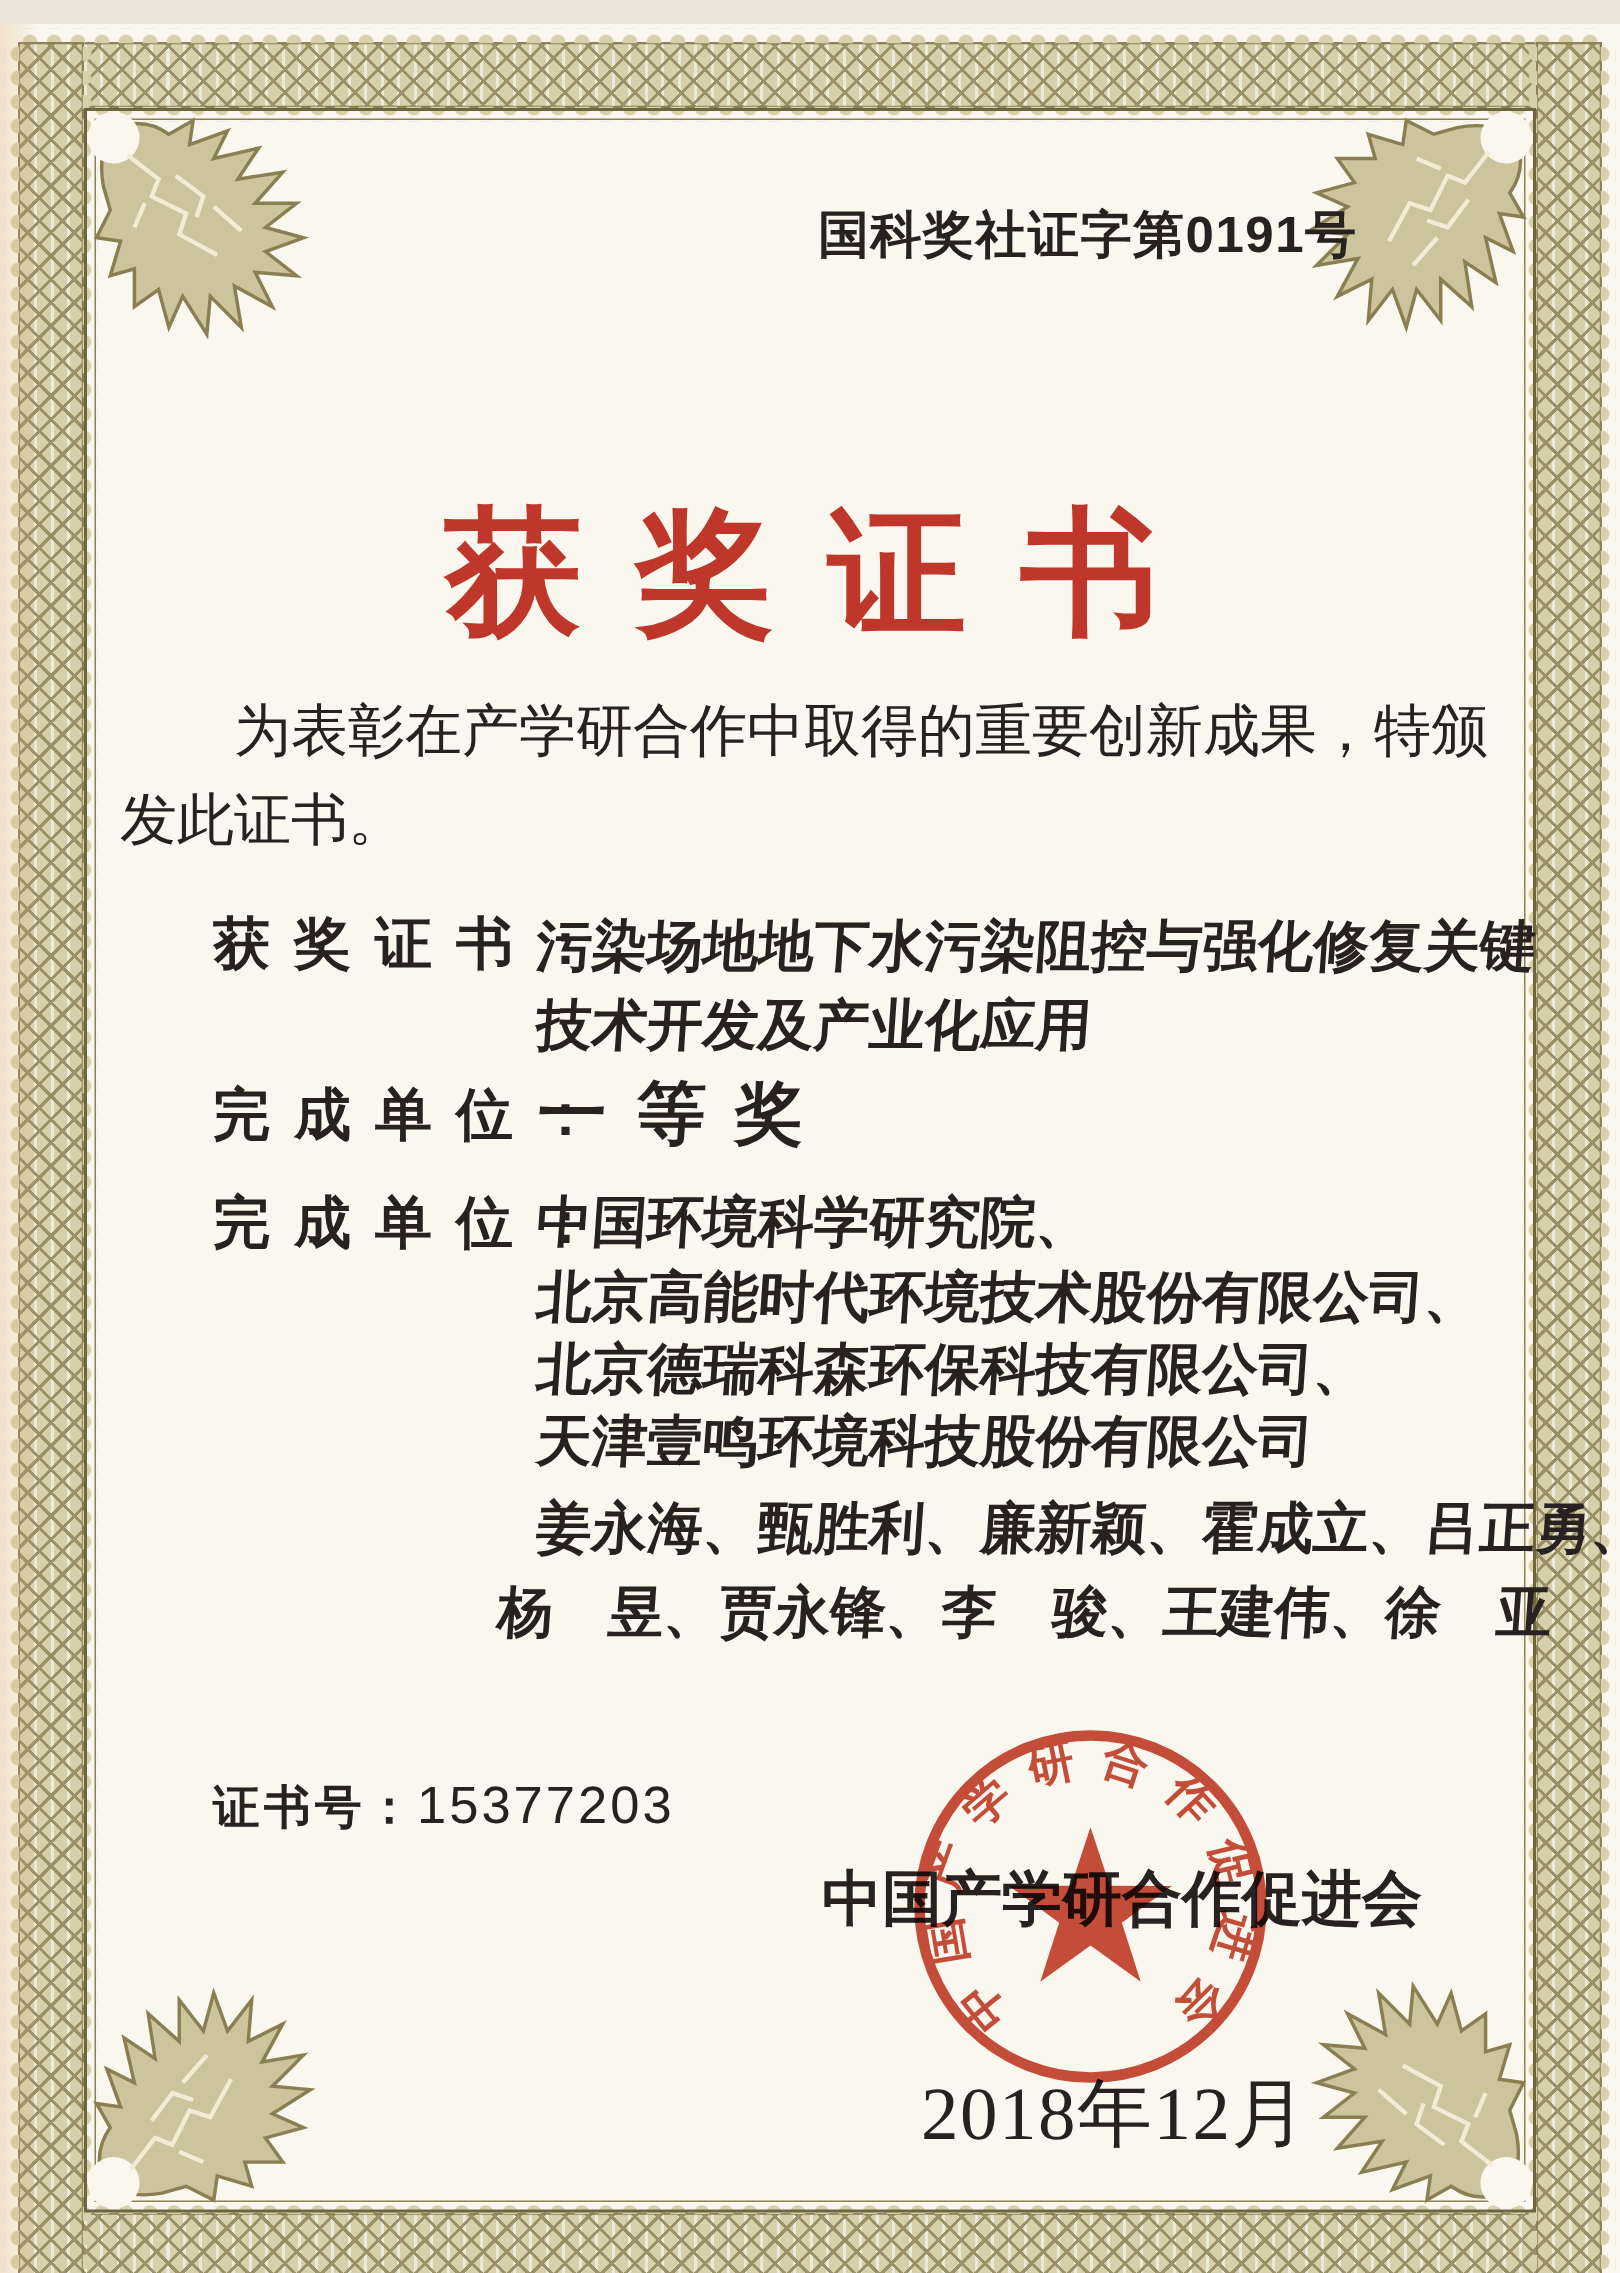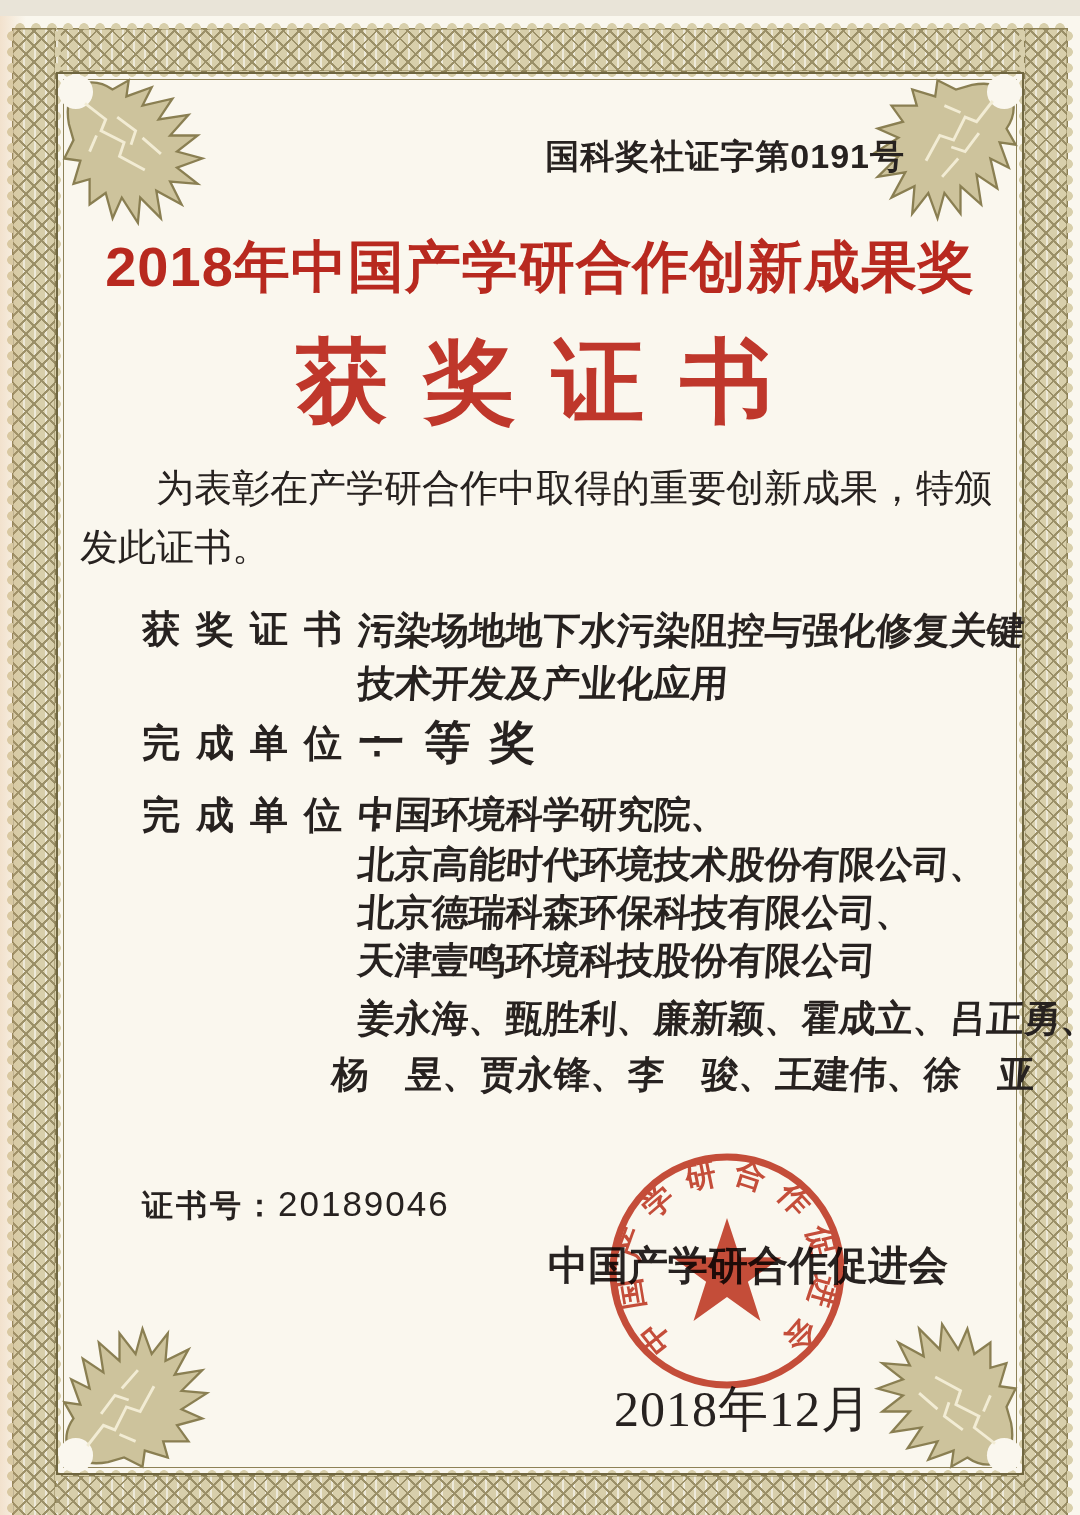--- a/index.html
+++ b/index.html
@@ -108,21 +108,20 @@
         <path class="leaf-vein" d="M20,22 L38,36 L34,46 L54,56 L50,68 L72,80 M30,50 L24,64 M48,34 L64,46 L60,58 M70,52 L86,66"></path>
       </g>
     </defs>
     <use href="#cornerLeaf" transform="translate(62,62) scale(1.15)"></use>
     <use href="#cornerLeaf" transform="translate(1018,62) rotate(90) scale(1.15)"></use>
     <use href="#cornerLeaf" transform="translate(1018,1453) rotate(180) scale(1.15)"></use>
     <use href="#cornerLeaf" transform="translate(62,1453) rotate(270) scale(1.15)"></use>
   </svg>
 
   <div class="serial">国科奖社证字第0191号</div>
-  <div class="title">2018年中国产学研合作创新成果奖</div>
   <div class="subtitle">获奖证书</div>
 
   <div class="intro">为表彰在产学研合作中取得的重要创新成果，特颁发此证书。</div>
 
   <div class="flabel" style="top:588px">获奖证书：</div>
   <div class="fvalue" style="top:590px">污染场地地下水污染阻控与强化修复关键</div>
   <div class="fvalue" style="top:643px">技术开发及产业化应用</div>
 
   <div class="flabel" style="top:702px">完成单位：</div>
   <div class="fvalue big" style="top:696px">一等奖</div>
@@ -130,21 +129,21 @@
   <div class="flabel" style="top:774px">完成单位：</div>
   <div class="fvalue" style="top:774px">中国环境科学研究院、</div>
   <div class="fvalue" style="top:824px">北京高能时代环境技术股份有限公司、</div>
   <div class="fvalue" style="top:872px">北京德瑞科森环保科技有限公司、</div>
   <div class="fvalue" style="top:920px">天津壹鸣环境科技股份有限公司</div>
 
   <div class="fvalue" style="top:978px">姜永海、甄胜利、廉新颖、霍成立、吕正勇、</div>
   <div class="fvalue" style="top:1034px;left:330px">杨　昱、贾永锋、李　骏、王建伟、徐　亚</div>
 
   <div class="certline">
-    <span class="clabel">证书号：</span><span class="cnum">20189046</span>
+    <span class="clabel">证书号：</span><span class="cnum">15377203</span>
   </div>
 
   <div class="org">中国产学研合作促进会</div>
   <div class="date">2018年12月</div>
 
   <svg class="seal" viewBox="0 0 246 246">
     <circle class="ring" cx="123" cy="123" r="114"></circle>
     <path class="star" d="M123,70 L135.9,109.2 L177.2,109.4 L143.9,133.8 L156.5,173.1 L123,149 L89.5,173.1 L102.1,133.8 L68.8,109.4 L110.1,109.2 Z"></path>
     <path id="sealArc" fill="none" d="M123,211 A88,88 0 0 1 123,35 A88,88 0 0 1 123,211"></path>
     <text>

